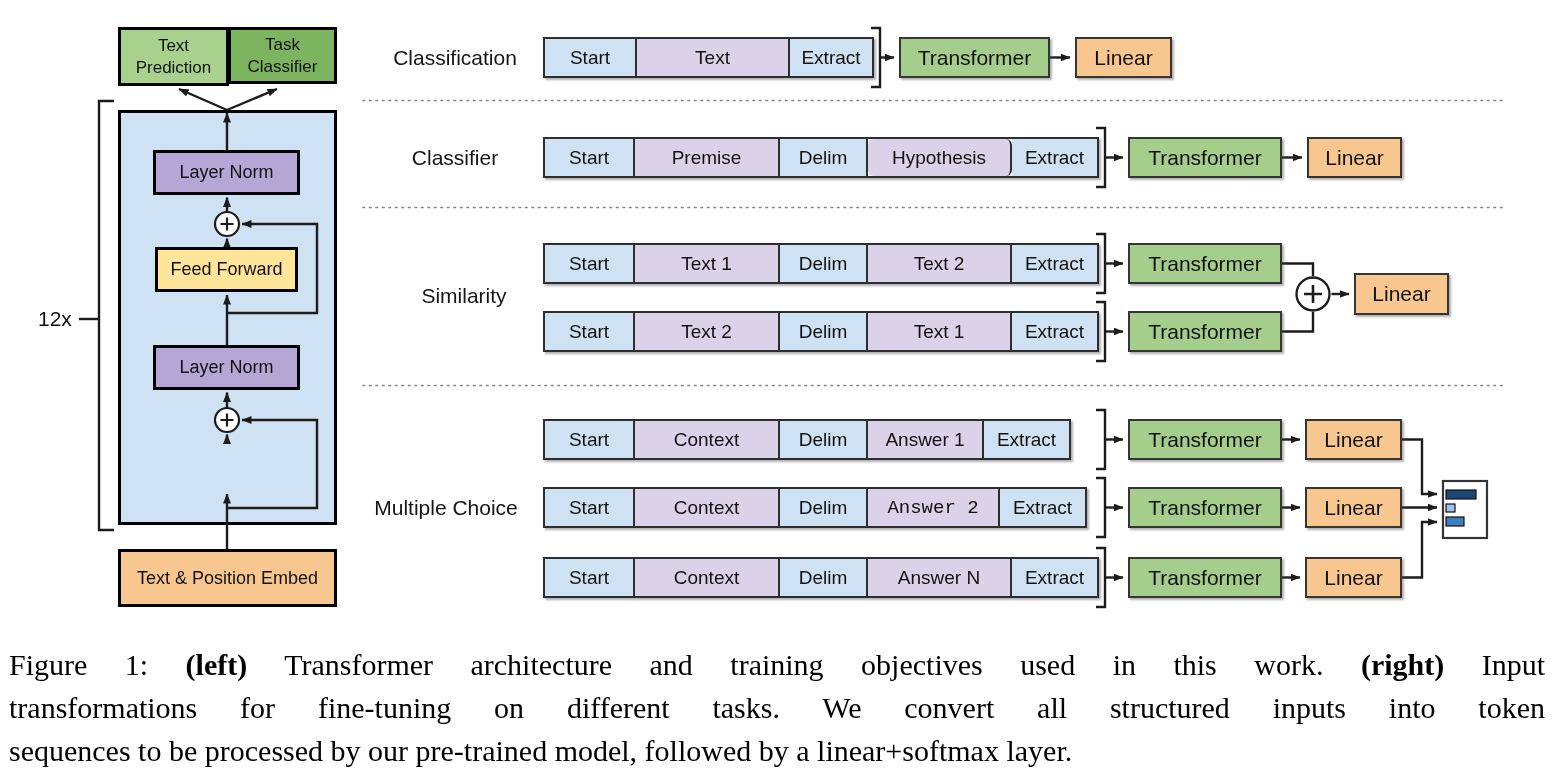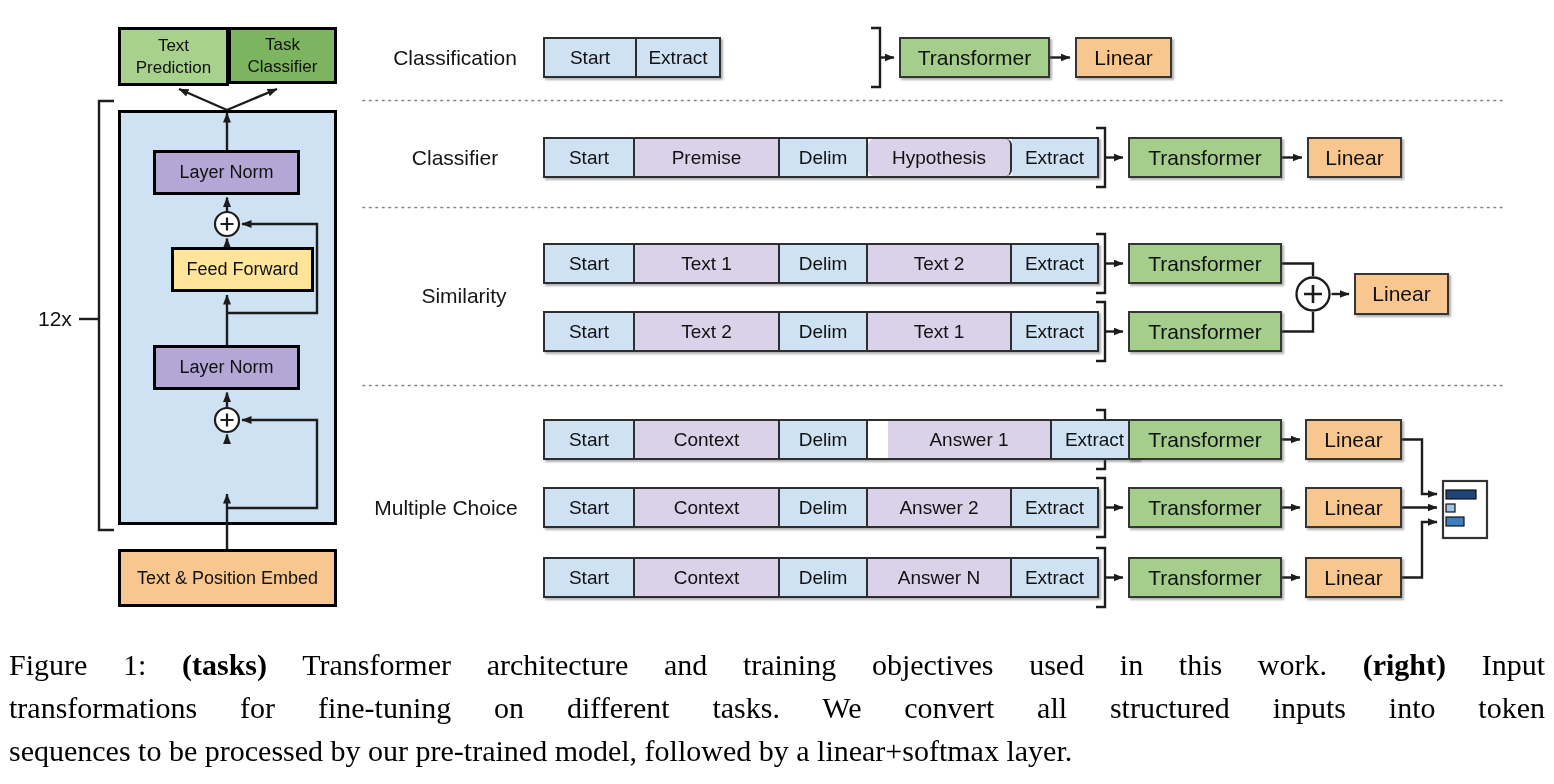--- a/index.html
+++ b/index.html
@@ -137,38 +137,39 @@
   </div>
   <div class="lbox" style="left:228px;top:27px;width:109px;height:57px;background:var(--green);">
     <span>Task Classifier</span>
   </div>
   <div class="repeat-label" style="left:38px;top:307px;">
     <span>12x</span>
   </div>
   <div class="lbox" style="left:153px;top:150px;width:147px;height:45px;background:var(--purple);font-size:18px;">
     <span>Layer Norm</span>
   </div>
-  <div class="lbox" style="left:155px;top:247px;width:143px;height:45px;background:var(--yellow);font-size:18px;margin-left:16px;">
+  <div class="lbox" style="left:155px;top:247px;width:143px;height:45px;background:var(--yellow);font-size:18px;">
     <span>Feed Forward</span>
   </div>
   <div class="lbox" style="left:153px;top:345px;width:147px;height:45px;background:var(--purple);font-size:18px;">
     <span>Layer Norm</span>
   </div>
   <div class="lbox" style="left:118px;top:549px;width:219px;height:58px;background:var(--linear_orange);font-size:18px;">
     <span>Text &amp; Position Embed</span>
   </div>
 
   <div class="task-label" style="left:455px;top:58px;">Classification</div>
   <div class="task-label" style="left:455px;top:158px;">Classifier</div>
   <div class="task-label" style="left:464px;top:296px;">Similarity</div>
   <div class="task-label" style="left:446px;top:508px;">Multiple Choice</div>
 
   <div id="rows-layer">
       <div class="token-bar" style="left: 543px; top: 37px;">
         <div class="token blue" style="width: 92px;">Start</div>
+        <div class="token purple" style="width: 153px;">Text</div>
         <div class="token blue" style="width: 82px;">Extract</div>
       </div>
       <div class="node-box green-box" style="left: 899px; top: 37px; width: 151px; height: 41px;">Transformer</div>
       <div class="node-box orange-box" style="left: 1075px; top: 37px; width: 97px; height: 41px;">Linear</div>
       <div class="token-bar" style="left: 543px; top: 137px;">
         <div class="token blue" style="width: 90px;">Start</div>
         <div class="token purple" style="width: 145px;">Premise</div>
         <div class="token blue" style="width: 88px;">Delim</div>
         <div class="token purple" style="width: 144px; border-radius: 6px;">Hypothesis</div>
         <div class="token blue" style="width: 85px;">Extract</div>
@@ -188,30 +189,30 @@
         <div class="token purple" style="width: 145px;">Text 2</div>
         <div class="token blue" style="width: 88px;">Delim</div>
         <div class="token purple" style="width: 144px;">Text 1</div>
         <div class="token blue" style="width: 85px;">Extract</div>
       </div>
       <div class="node-box green-box" style="left: 1128px; top: 311px; width: 154px; height: 41px;">Transformer</div>
       <div class="token-bar" style="left: 543px; top: 419px;">
         <div class="token blue" style="width: 90px;">Start</div>
         <div class="token purple" style="width: 145px;">Context</div>
         <div class="token blue" style="width: 88px;">Delim</div>
-        <div class="token purple" style="width: 164px; margin-left: 20px;">Answer 1</div>
+        <div class="token purple" style="width: 116px;">Answer 1</div>
         <div class="token blue" style="width: 85px;">Extract</div>
       </div>
       <div class="node-box green-box" style="left: 1128px; top: 419px; width: 154px; height: 41px;">Transformer</div>
       <div class="node-box orange-box" style="left: 1305px; top: 419px; width: 97px; height: 41px;">Linear</div>
       <div class="token-bar" style="left: 543px; top: 487px;">
         <div class="token blue" style="width: 90px;">Start</div>
         <div class="token purple" style="width: 145px;">Context</div>
         <div class="token blue" style="width: 88px;">Delim</div>
-        <div class="token purple" style="width: 144px;">Answer 2</div>
+        <div class="token purple" style="width: 132px; font-family: Liberation Mono, monospace;">Answer 2</div>
         <div class="token blue" style="width: 85px;">Extract</div>
       </div>
       <div class="node-box green-box" style="left: 1128px; top: 487px; width: 154px; height: 41px;">Transformer</div>
       <div class="node-box orange-box" style="left: 1305px; top: 487px; width: 97px; height: 41px;">Linear</div>
       <div class="token-bar" style="left: 543px; top: 557px;">
         <div class="token blue" style="width: 90px;">Start</div>
         <div class="token purple" style="width: 145px;">Context</div>
         <div class="token blue" style="width: 88px;">Delim</div>
         <div class="token purple" style="width: 144px;">Answer N</div>
         <div class="token blue" style="width: 85px;">Extract</div>
@@ -219,16 +220,16 @@
       <div class="node-box green-box" style="left: 1128px; top: 557px; width: 154px; height: 41px;">Transformer</div>
       <div class="node-box orange-box" style="left: 1305px; top: 557px; width: 97px; height: 41px;">Linear</div>
     </div>
 
   <div class="node-box orange-box" style="left:1354px;top:273px;width:95px;height:42px;">
     <span>Linear</span>
   </div>
 </div>
 
 <div class="caption">
-  <div class="cap-line"><span>Figure 1:  </span><span class="b">(tasks)</span><span> Transformer architecture and training objectives used in this work.  </span><span class="b">(right)</span><span> Input</span></div>
+  <div class="cap-line"><span>Figure 1:  </span><span class="b">(left)</span><span> Transformer architecture and training objectives used in this work.  </span><span class="b">(right)</span><span> Input</span></div>
   <div class="cap-line">transformations for fine-tuning on different tasks.  We convert all structured inputs into token</div>
   <div class="cap-line last">sequences to be processed by our pre-trained model, followed by a linear+softmax layer.</div>
 </div>
 
 </body></html>

